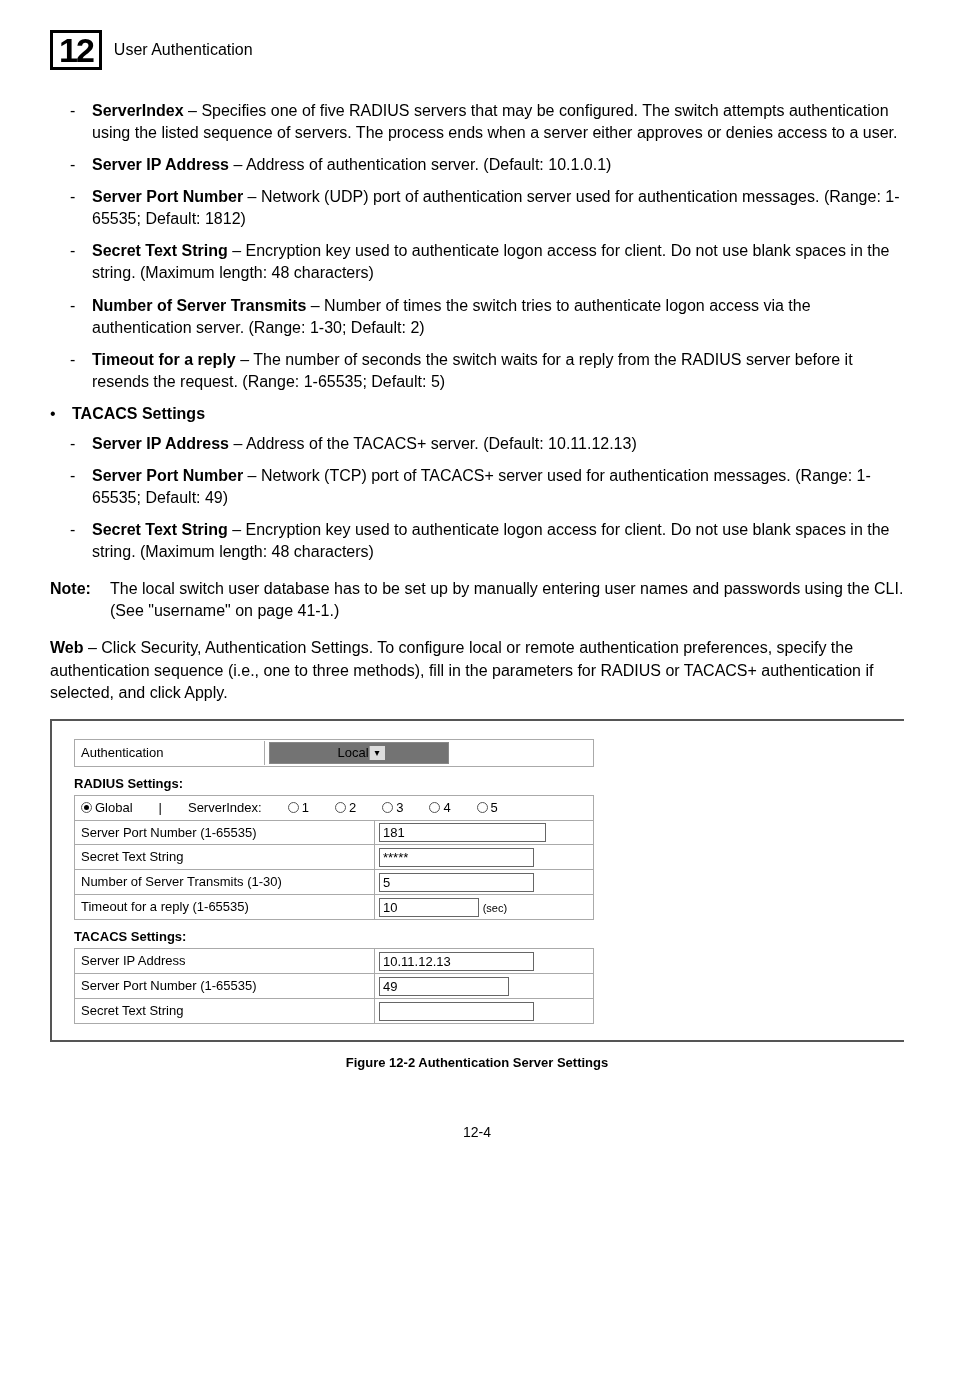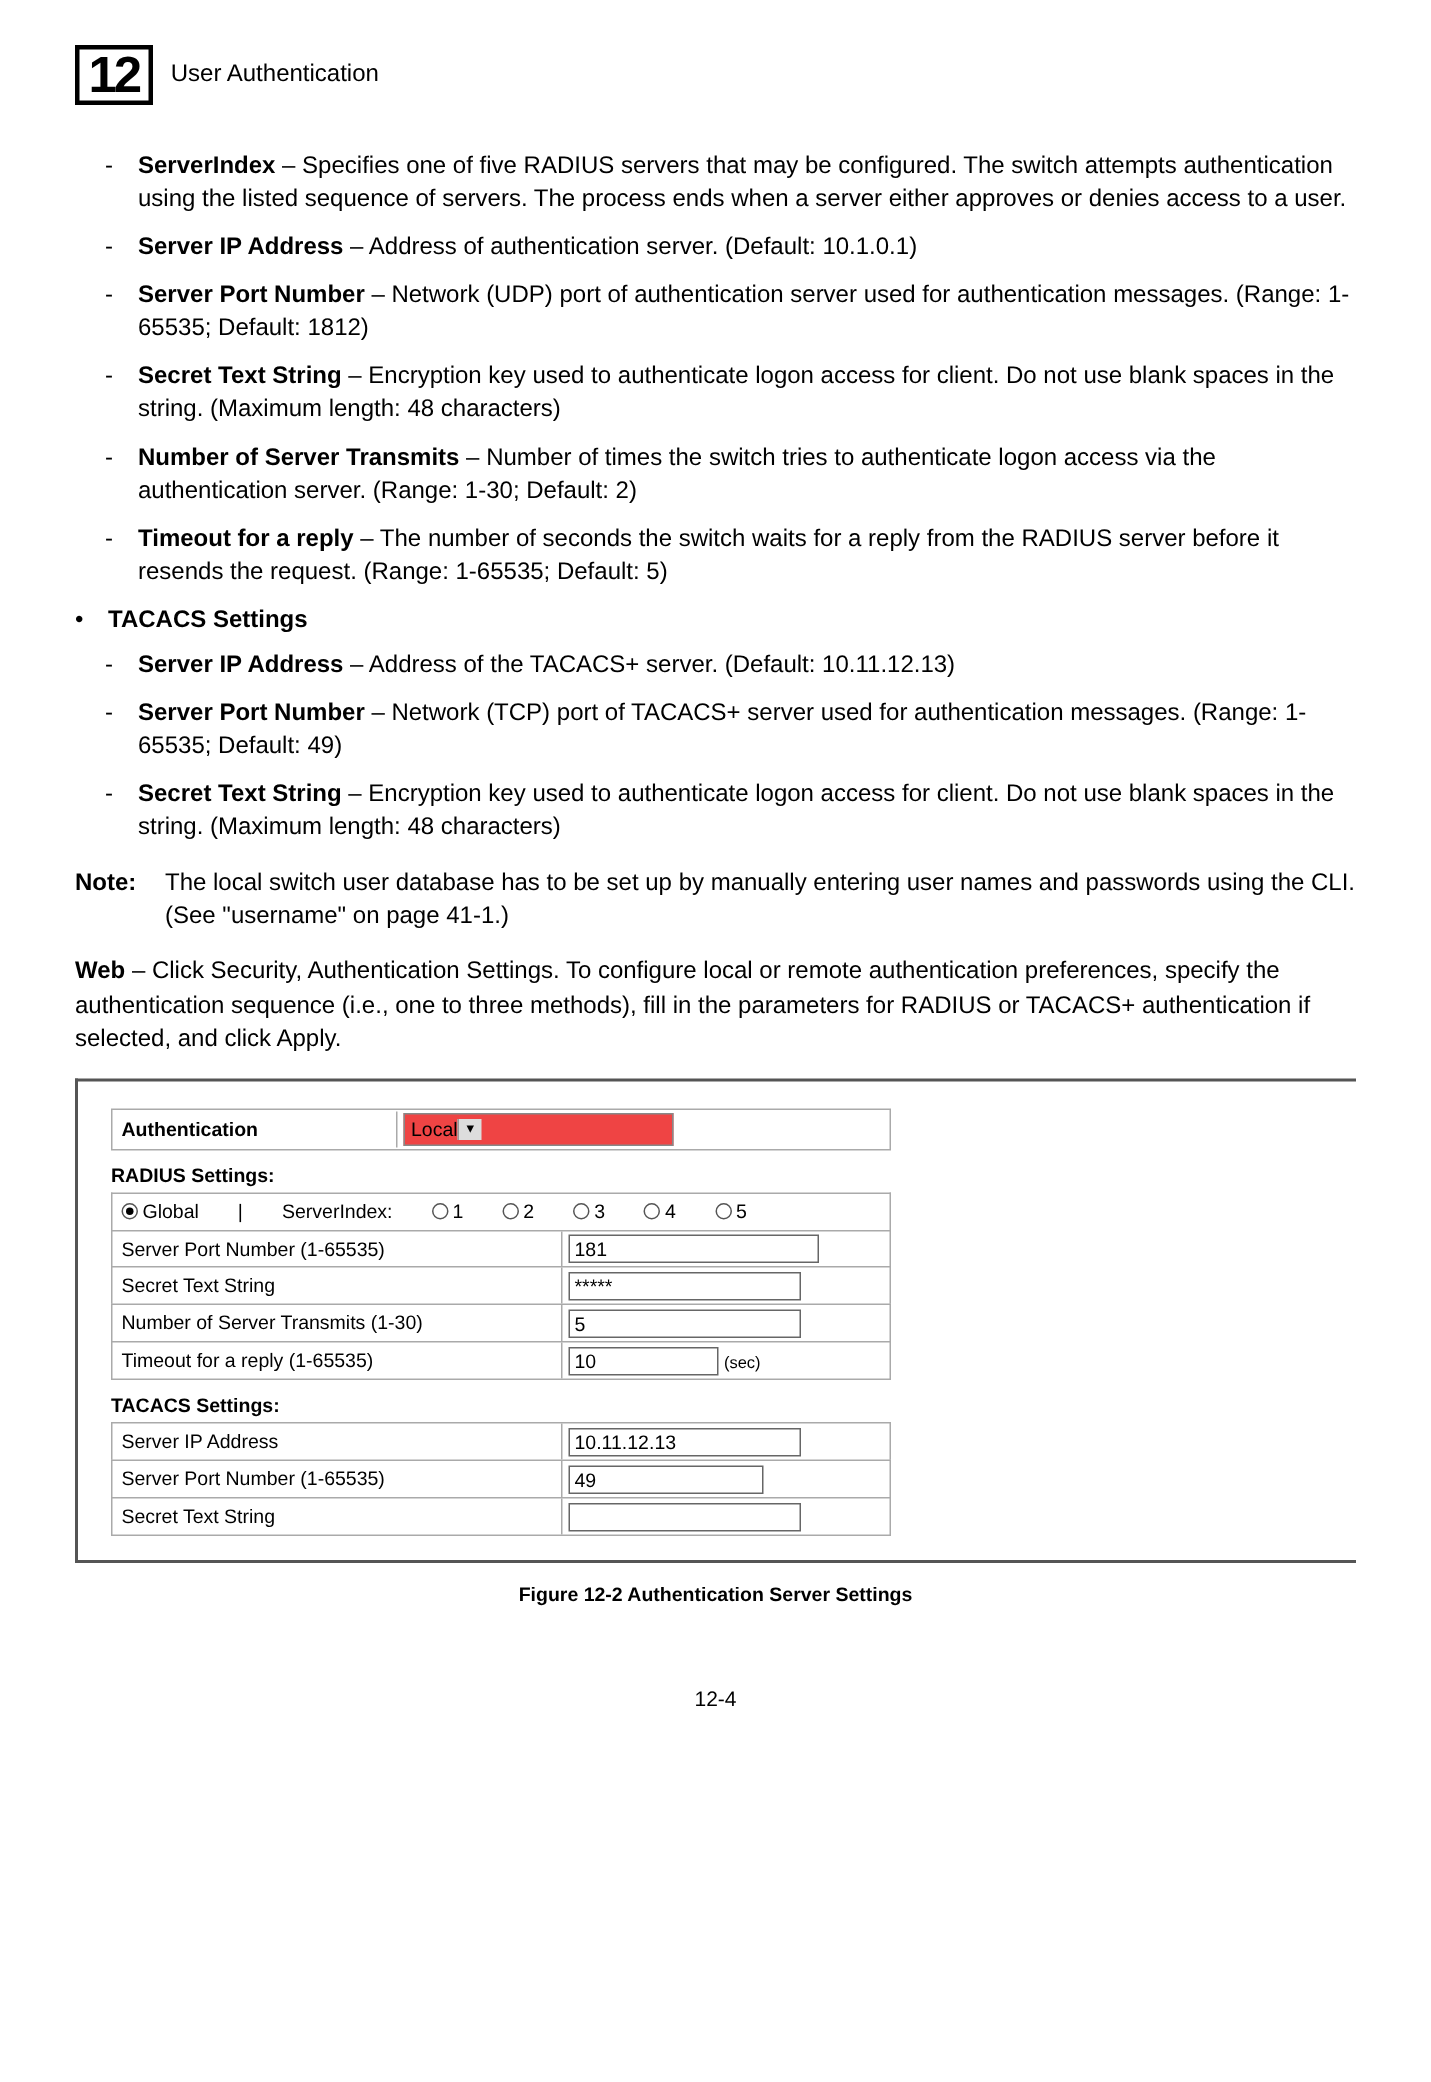--- a/index.html
+++ b/index.html
@@ -104,25 +104,25 @@
     }
     .form-input {
       font-size: 13px;
       padding: 1px 3px;
       font-family: Arial, sans-serif;
       border: 1px solid #666;
       background: #fff;
     }
     .select-input {
       width: 180px;
-      background: #ef4444;
+      background: #737373;
       border: 1px solid #888;
       display: inline-flex;
       align-items: center;
-      justify-content: flex-start;
+      justify-content: center;
       padding: 1px 0 1px 4px;
       font-size: 13px;
     }
     .select-arrow {
       background: #ddd;
       border-left: 1px solid #999;
       width: 16px;
       text-align: center;
       font-size: 10px;
     }
@@ -249,21 +249,21 @@
   </div>
 
   <div class="web-para">
     <span class="bold">Web</span><span> – Click Security, Authentication Settings. To configure local or remote authentication preferences, specify the authentication sequence (i.e., one to three methods), fill in the parameters for RADIUS or TACACS+ authentication if selected, and click Apply.</span>
   </div>
 
   <div class="screenshot">
 
     <div class="form-table">
       <div class="form-row" style="border-bottom:1px solid #aaa;">
-        <div class="form-label" style="width:190px;font-weight:bold;">Authentication</div>
+        <div class="form-label" style="width:190px;">Authentication</div>
         <div class="form-input-cell">
           <div class="select-input">
             <span>Local</span>
             <span class="select-arrow">▾</span>
           </div>
         </div>
       </div>
     </div>
 
     <div class="section-label">RADIUS Settings:</div>

